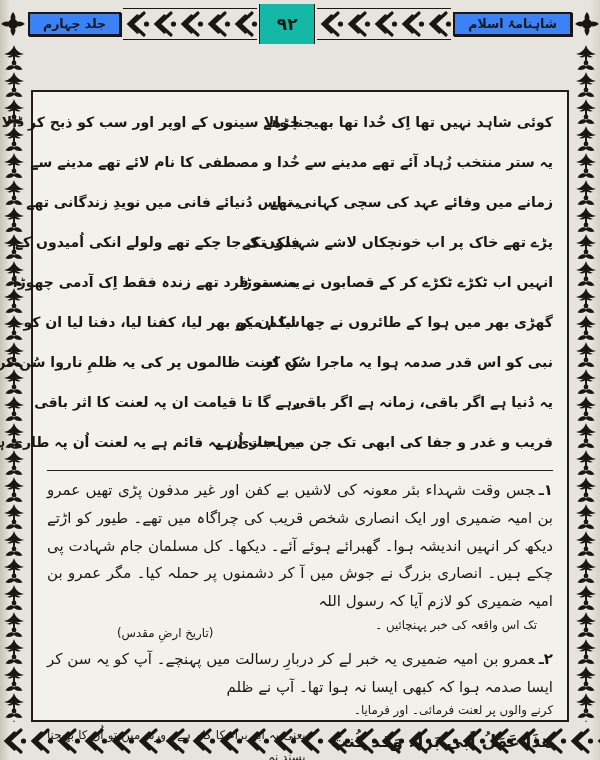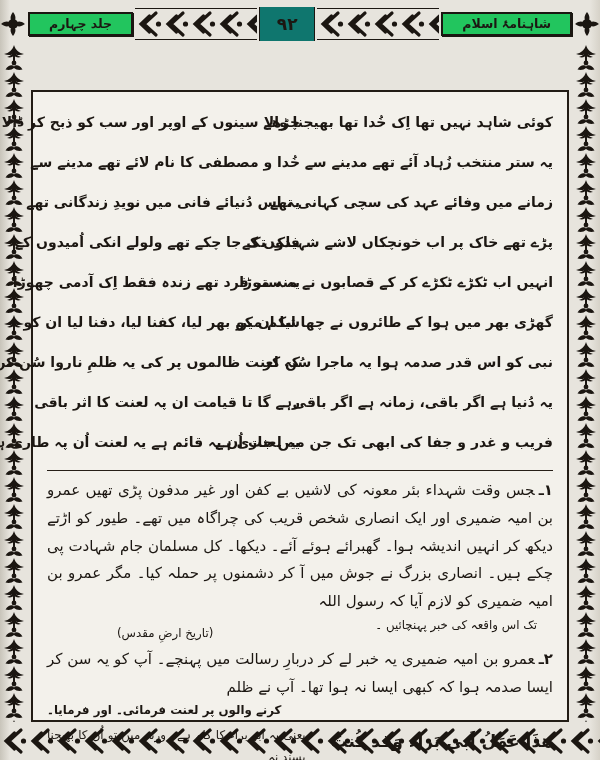--- a/index.html
+++ b/index.html
@@ -8,26 +8,26 @@
     background:linear-gradient(90deg,#c8c4ba 0,#e7e4dd 10px,#e7e4dd 590px,#d6d2c8 600px);
     font-family:"DejaVu Sans",sans-serif;color:#1c1712;
   }
   svg{display:block;}
   .abs{position:absolute;}
 
   
   .header{position:absolute;left:0;top:5px;width:600px;height:38px;
     display:flex;align-items:center;gap:2px;direction:ltr;}
   .corner{flex:0 0 auto;}
-  .tbox{flex:0 0 auto;border:2px solid #1b1611;background:#22c55e;
-    font-size:12.5px;font-weight:bold;padding:2px 19px 3px;white-space:nowrap;
+  .tbox{flex:0 0 auto;border:2px solid #1b1611;background:#3b82f6;
+    font-size:12.5px;font-weight:bold;padding:2px 13px 3px;white-space:nowrap;
     box-shadow:1px 1px 0 #1b1611;}
   .strip{flex:1 1 auto;height:30px;border-top:1.5px solid #1b1611;border-bottom:1.5px solid #1b1611;}
-  .pnum{flex:0 0 auto;width:54px;height:34px;border-left:1.5px solid #1b1611;border-right:1.5px solid #1b1611;
-    background:#0f766e;display:flex;align-items:center;justify-content:center;
+  .pnum{flex:0 0 auto;width:54px;height:40px;border-left:1.5px solid #1b1611;border-right:1.5px solid #1b1611;
+    background:#14b8a6;display:flex;align-items:center;justify-content:center;
     font-size:17px;font-weight:bold;}
 
   
   .bleft {left:3px;  top:44px;width:22px;height:678px;}
   .bright{left:575px; top:44px;width:22px;height:678px;}
   .bbottom{left:0;top:726px;width:600px;height:30px;}
 
   
   .frame{position:absolute;left:31px;top:90px;width:538px;height:632px;
     border:2px solid #221c15;background:#f3f1eb;box-sizing:border-box;
@@ -39,21 +39,21 @@
   .hemi{width:50%;text-align:right;font-size:14px;font-weight:bold;
     white-space:nowrap;overflow:visible;letter-spacing:0;}
   .divider{border:0;border-top:1.6px solid #261f17;margin:8px 0 6px;}
 
   
   .fn{font-size:15px;line-height:1.85;text-align:justify;margin:0 0 2px;}
   .fnmark{font-weight:bold;padding-left:4px;}
   .fnrow{display:flex;justify-content:space-between;font-size:11.8px;
     padding-left:70px;margin:0 16px 6px 0;}
   .fnsource{white-space:nowrap;margin-top:8px;}
-  .fncenter{text-align:left;font-size:11.8px;margin-bottom:8px;font-weight:bold;}
+  .fncenter{text-align:right;font-size:11.8px;margin-bottom:8px;}
 
   
   .quote-row{display:flex;gap:18px;margin-top:6px;}
   .quote-ar{width:47%;font-size:17px;font-weight:bold;line-height:1.9;text-align:right;}
   .quote-ar .q2{display:inline-block;margin-right:16px;}
   .quote-ur{width:53%;font-size:11.8px;line-height:1.85;text-align:justify;}
   .qsrc-row{display:flex;justify-content:space-between;padding-left:55px;}
 </style>
 </head>
 <body>

